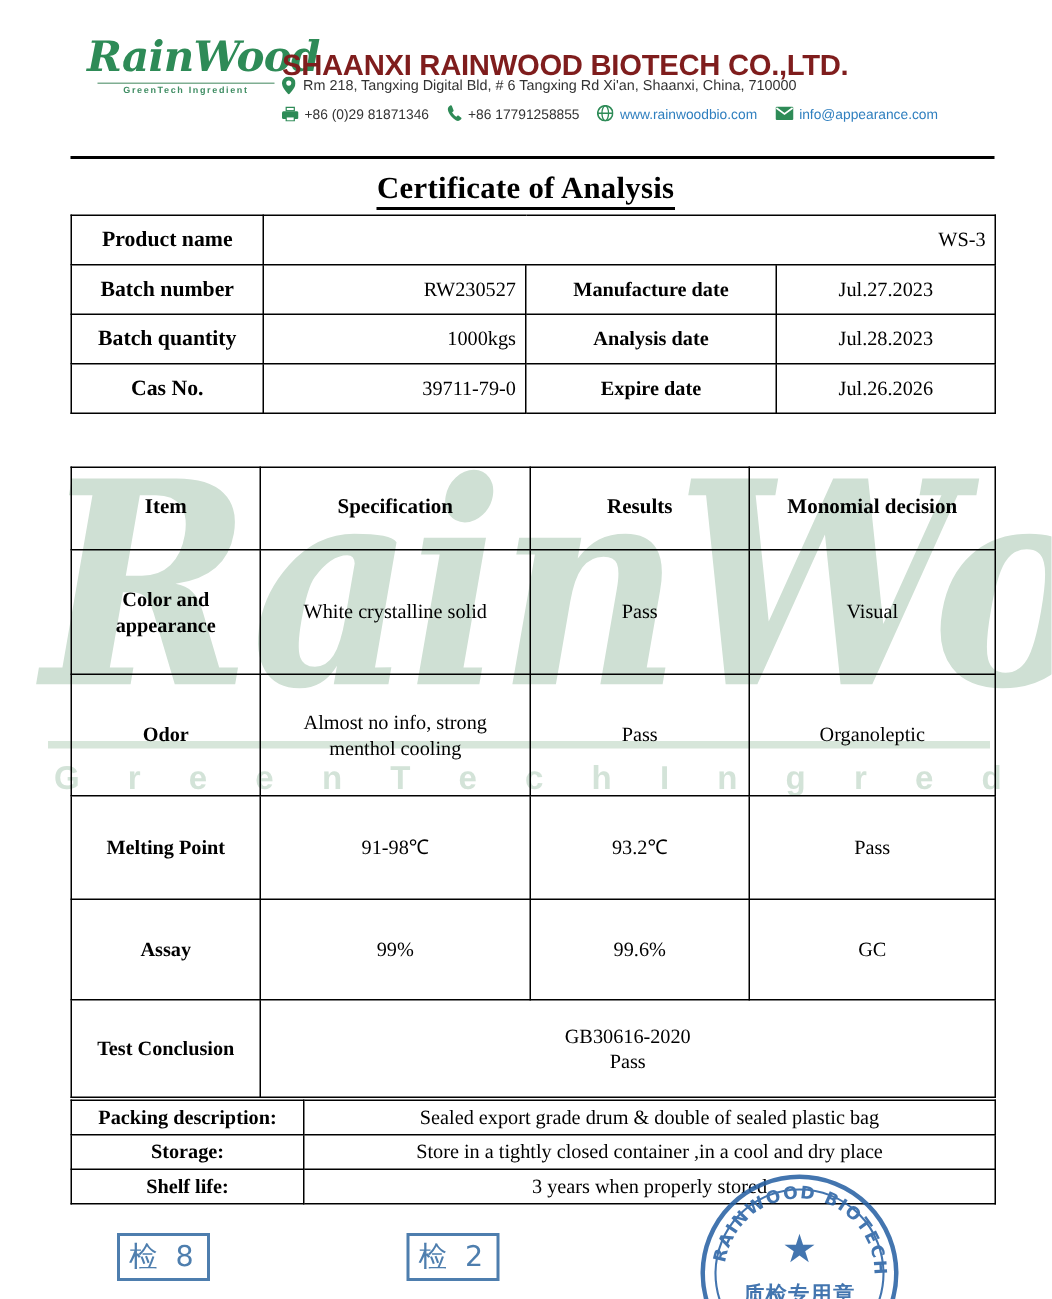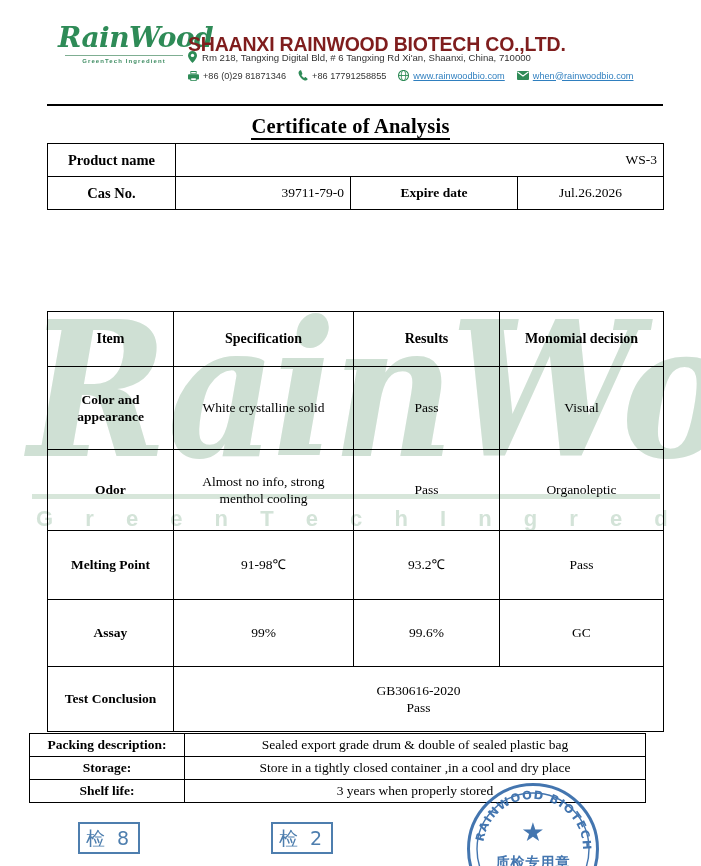--- a/index.html
+++ b/index.html
@@ -151,21 +151,20 @@
   }
   .contact-item {
     display: flex;
     align-items: center;
     gap: 4px;
     margin-right: 12px;
   }
   .contact-item:last-child { margin-right: 0; }
   .link-text {
     color: #2f7fbf;
-    text-decoration: underline;
   }
   .ic { display: inline-block; line-height: 0; flex: 0 0 auto; }
   .header-rule {
     position: absolute;
     left: 47px;
     top: 104px;
     width: 616px;
     height: 2px;
     background: #000000;
   }
@@ -224,21 +223,21 @@
   #spec-table td.hdr { height: 54px; font-size: 14px; }
   #spec-table td.body { font-size: 13.5px; line-height: 1.28; }
   #spec-table tr.r-color td { height: 82px; }
   #spec-table tr.r-odor td { height: 80px; }
   #spec-table tr.r-melt td { height: 68px; }
   #spec-table tr.r-assay td { height: 66px; }
   #spec-table tr.r-concl td { height: 64px; }
 
   
   #packing-table {
-    left: 29px;
+    left: 47px;
     top: 733px;
     width: 616px;
     padding-left: 16px;
   }
   #packing-table td { height: 22px; font-size: 13.5px; }
   #packing-table td.lbl { font-weight: 700; text-align: center; }
 
   
   .stamp-box {
     position: absolute;
@@ -356,21 +355,21 @@
           </span>
           <span class="link-text">www.rainwoodbio.com</span>
         </span>
         <span class="contact-item">
           <span class="ic">
             <svg width="12" height="9" viewBox="0 0 12 9">
                 <rect x="0" y="0" width="12" height="9" rx="1" fill="#2e8b57"></rect>
                 <path d="M0.6 1 L6 5 L11.4 1" fill="none" stroke="#ffffff" stroke-width="1.1"></path>
               </svg>
           </span>
-          <span class="link-text">when@rainwoodbio.com</span>
+          <span class="link-text">info@appearance.com</span>
         </span>
       </div>
 
       <div class="header-rule"></div>
     </div>
 
     <div class="doc-title">
       <span>Certificate of Analysis</span>
     </div>
 
@@ -378,20 +377,32 @@
       <colgroup>
         <col style="width:128px">
           <col style="width:175px">
           <col style="width:167px">
           <col style="width:146px">
       </colgroup>
       <tbody>
         <tr>
           <td class="lbl b c">Product name</td>
           <td class="l" colspan="3">WS-3</td>
+        </tr>
+        <tr>
+          <td class="lbl b c">Batch number</td>
+          <td class="l">RW230527</td>
+          <td class="b c">Manufacture date</td>
+          <td class="c">Jul.27.2023</td>
+        </tr>
+        <tr>
+          <td class="lbl b c">Batch quantity</td>
+          <td class="l">1000kgs</td>
+          <td class="b c">Analysis date</td>
+          <td class="c">Jul.28.2023</td>
         </tr>
         <tr>
           <td class="lbl b c">Cas No.</td>
           <td class="l">39711-79-0</td>
           <td class="b c">Expire date</td>
           <td class="c">Jul.26.2026</td>
         </tr>
       </tbody>
     </table>
 

